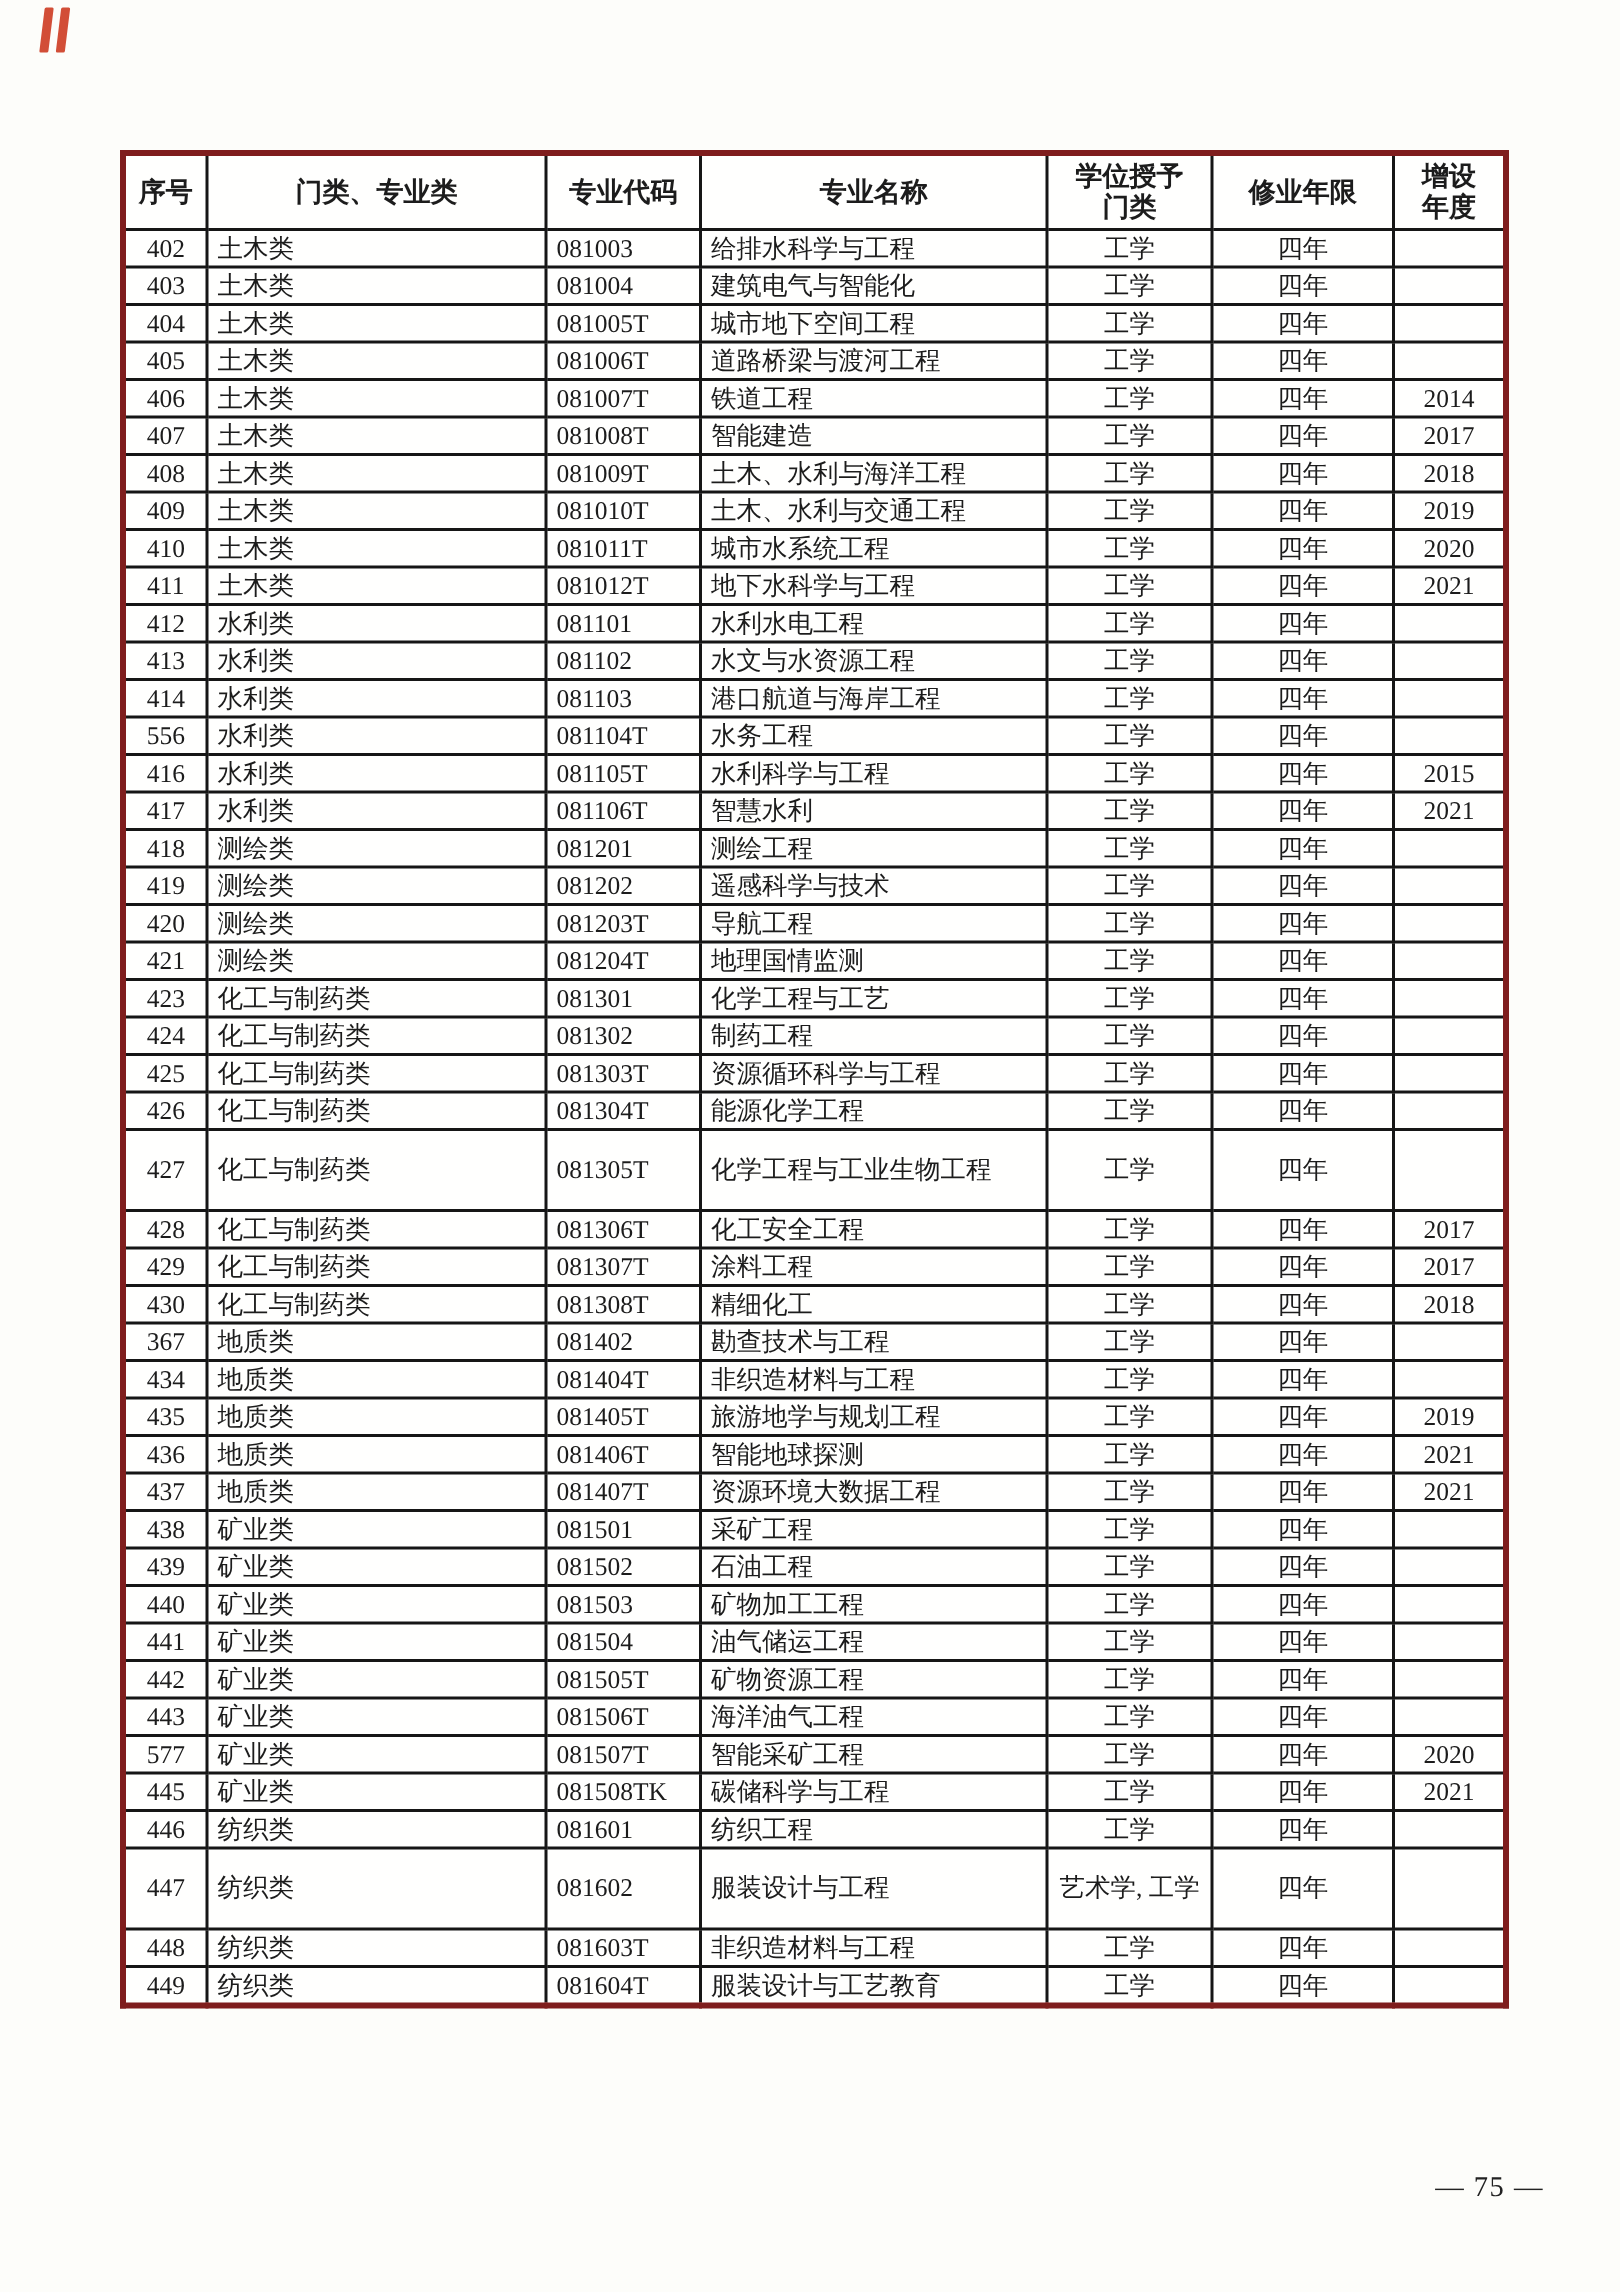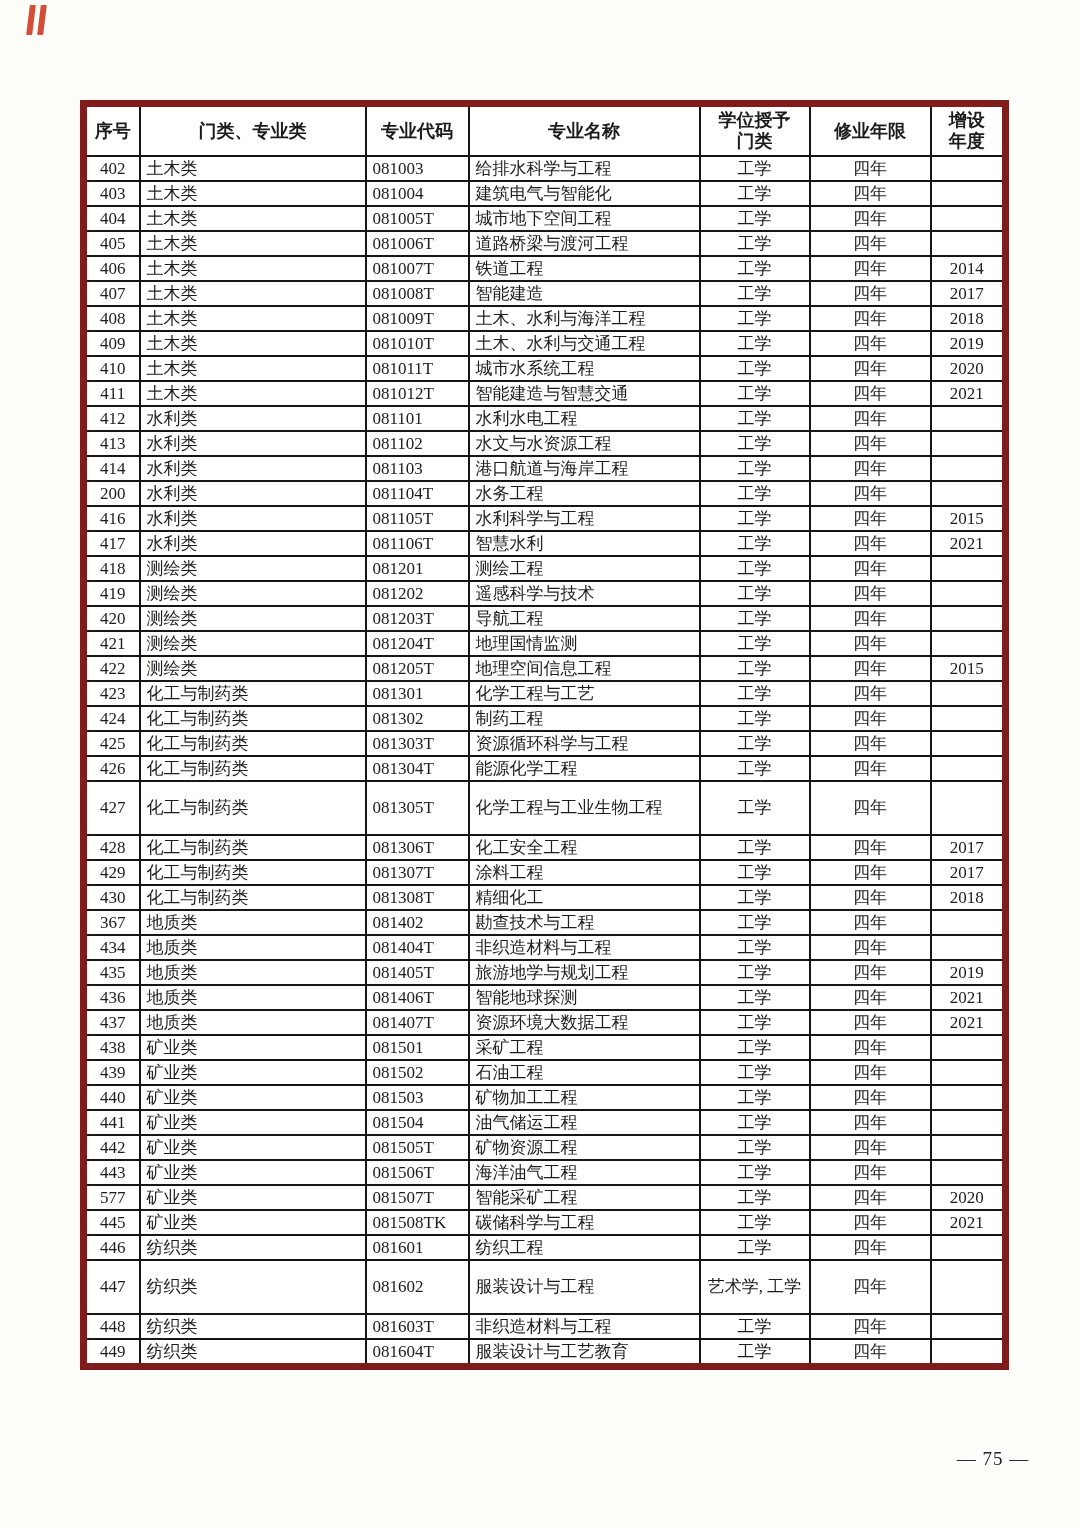--- a/index.html
+++ b/index.html
@@ -19,21 +19,21 @@
     position:absolute; top:0; width:6px; height:30px;
     background:currentColor; transform:skewX(-7deg); border-radius:1px; opacity:.95;
   }
   .corner-mark span:nth-child(1){ left:0; }
   .corner-mark span:nth-child(2){ left:11px; }
 
   table.majors {
     position:absolute; left:80px; top:100px;
     width:922px; border-collapse:collapse; table-layout:fixed;
     background:#fffffe;
-    border:7px solid #7f1d1d;
+    border:4px solid #7f1d1d;
   }
   .majors th, .majors td {
     border:2px solid #161616;
     overflow:hidden;
     vertical-align:middle;
   }
   .majors th {
     font-weight:bold; font-size:18px; text-align:center;
     height:48px; line-height:1.15; white-space:pre-line; padding:0 2px;
   }
@@ -161,21 +161,21 @@
       <td class="al">081011T</td>
       <td class="al">城市水系统工程</td>
       <td>工学</td>
       <td>四年</td>
       <td>2020</td>
     </tr>
         <tr>
       <td>411</td>
       <td class="al">土木类</td>
       <td class="al">081012T</td>
-      <td class="al">智能建造与智慧交通</td>
+      <td class="al">地下水科学与工程</td>
       <td>工学</td>
       <td>四年</td>
       <td>2021</td>
     </tr>
         <tr>
       <td>412</td>
       <td class="al">水利类</td>
       <td class="al">081101</td>
       <td class="al">水利水电工程</td>
       <td>工学</td>
@@ -194,21 +194,21 @@
         <tr>
       <td>414</td>
       <td class="al">水利类</td>
       <td class="al">081103</td>
       <td class="al">港口航道与海岸工程</td>
       <td>工学</td>
       <td>四年</td>
       <td></td>
     </tr>
         <tr>
-      <td>200</td>
+      <td>556</td>
       <td class="al">水利类</td>
       <td class="al">081104T</td>
       <td class="al">水务工程</td>
       <td>工学</td>
       <td>四年</td>
       <td></td>
     </tr>
         <tr>
       <td>416</td>
       <td class="al">水利类</td>
@@ -255,29 +255,20 @@
       <td></td>
     </tr>
         <tr>
       <td>421</td>
       <td class="al">测绘类</td>
       <td class="al">081204T</td>
       <td class="al">地理国情监测</td>
       <td>工学</td>
       <td>四年</td>
       <td></td>
-    </tr>
-        <tr>
-      <td>422</td>
-      <td class="al">测绘类</td>
-      <td class="al">081205T</td>
-      <td class="al">地理空间信息工程</td>
-      <td>工学</td>
-      <td>四年</td>
-      <td>2015</td>
     </tr>
         <tr>
       <td>423</td>
       <td class="al">化工与制药类</td>
       <td class="al">081301</td>
       <td class="al">化学工程与工艺</td>
       <td>工学</td>
       <td>四年</td>
       <td></td>
     </tr>

